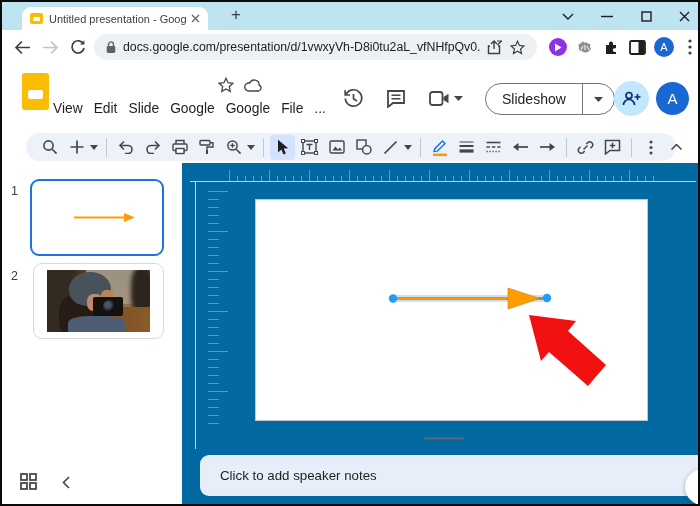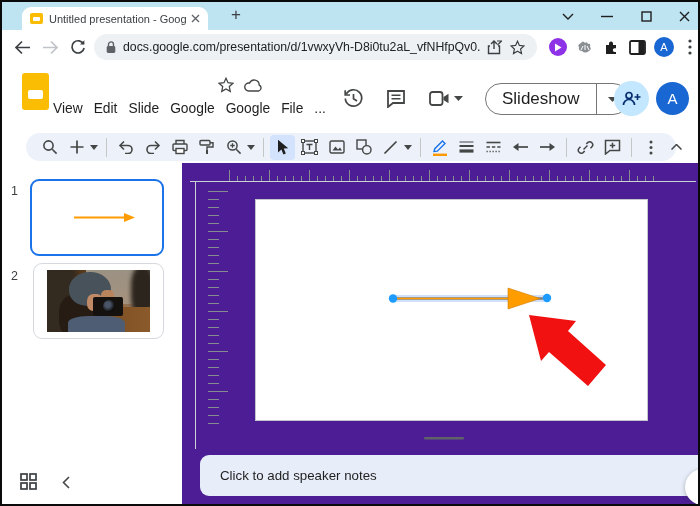--- a/index.html
+++ b/index.html
@@ -33,41 +33,41 @@
   
   .appheader{position:absolute;top:62px;left:0;right:0;height:67px;background:#fff;}
   .slogo{position:absolute;left:20px;top:9px;width:27px;height:37px;background:#fbbc04;border-radius:3px;}
   .slogo::after{content:"";position:absolute;left:6px;top:17px;width:15px;height:9px;background:#fff;border-radius:2px;}
   .doctitle{position:absolute;left:57px;top:9px;font-size:17.5px;color:#1f1f1f;}
   .hico{position:absolute;display:flex;align-items:center;justify-content:center;}
   .menus{position:absolute;left:51px;top:37px;display:flex;gap:11px;font-size:13.8px;color:#1f1f1f;}
   .menus span{cursor:default;}
   .ssbtn{position:absolute;left:483px;top:19px;height:32px;border:1px solid #747775;border-radius:16px;
          display:flex;align-items:stretch;background:#fff;overflow:hidden;}
-  .sslabel{padding:0 16px;font-size:17px;color:#1f1f1f;display:flex;align-items:center;}
+  .sslabel{padding:0 16px;font-size:14px;color:#1f1f1f;display:flex;align-items:center;}
   .ssarrow{width:32px;border-left:1px solid #747775;display:flex;align-items:center;justify-content:center;}
   .sharebtn{position:absolute;left:612px;top:17px;width:35px;height:35px;border-radius:50%;background:#c2e7ff;
             display:flex;align-items:center;justify-content:center;}
   .avatar-b{position:absolute;left:654px;top:18px;width:33px;height:33px;border-radius:50%;background:#1967d2;
             color:#fff;font-size:15px;text-align:center;line-height:33px;}
 
   
   .toolrow{position:absolute;top:129px;left:0;right:0;height:32px;background:#fff;}
   .toolpill{position:absolute;left:24px;right:22px;top:2px;height:28px;background:#edf2fa;border-radius:14px;
             display:flex;align-items:center;padding:0 10px;}
   .tb{width:25px;height:25px;margin:0 1px;display:flex;align-items:center;justify-content:center;border-radius:4px;flex:0 0 auto;}
   .tb.caret{width:12px;margin-left:-2px;}
   .tb.active{background:#d3e3fd;}
   .sep{width:1px;height:19px;background:#c4c7c5;margin:0 5px;flex:0 0 auto;}
   .collapse{margin-left:auto;}
 
   
   .main{position:absolute;top:161px;left:0;right:0;bottom:0;}
   .filmstrip{position:absolute;left:0;top:0;bottom:0;width:180px;background:#fff;}
-  .canvasarea{position:absolute;left:180px;right:0;top:0;bottom:0;background:#4c1d95;}
+  .canvasarea{position:absolute;left:180px;right:0;top:0;bottom:0;background:#0369a1;}
 
   .num{position:absolute;font-size:12.5px;color:#3c4043;}
   .thumb{position:absolute;background:#fff;}
   .thumb1{left:28px;top:16px;width:134px;height:77px;border:2.5px solid #1a73e8;border-radius:9px;}
   .thumb2{left:31px;top:100px;width:131px;height:76px;border:1px solid #d5d9dd;border-radius:9px;}
   .photo{position:absolute;left:13px;top:6px;width:103px;height:62px;overflow:hidden;background:
          linear-gradient(100deg,#2b2218 0%,#4a3319 25%,#7a4c22 50%,#96653a 68%,#92826f 85%,#6f5f4e 100%);}
   .photo>div{position:absolute;}
   .ph-sky{left:38%;top:0;right:0;height:55%;background:linear-gradient(180deg,#9b9183,#a5927e);}
   .ph-tree{right:-4%;top:-6%;width:22%;height:80%;background:#2c251d;border-radius:40%;filter:blur(2px);}

